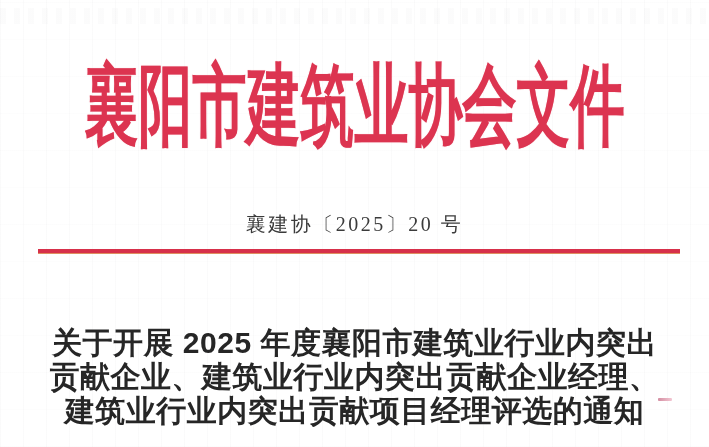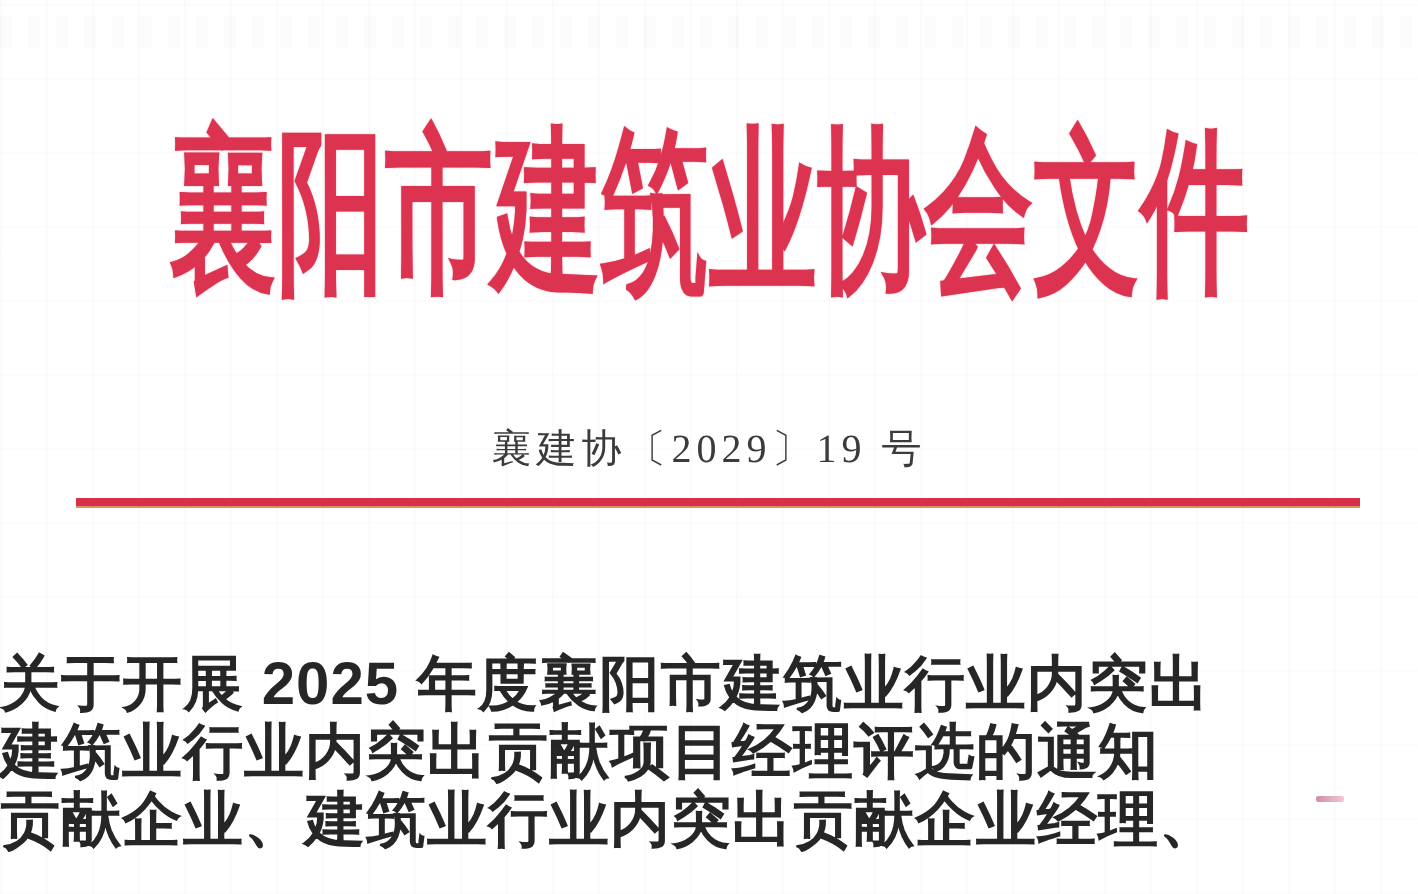--- a/index.html
+++ b/index.html
@@ -77,21 +77,21 @@
     height: 4px;
     background: var(--rule-red, #d7304a);
     border-bottom: 1px solid rgba(226,206,110,0.6);
   }
   
   .notice-title {
     position: absolute;
     top: 326px;
     left: 0;
     width: 100%;
-    text-align: left;
+    text-align: center;
     color: #262626;
     font-family: "Liberation Sans", "DejaVu Sans", sans-serif;
     font-weight: 700;
     font-size: 30px;
     line-height: 34px;
     letter-spacing: 0.5px;
     white-space: nowrap;
   }
   .notice-title .line {
     display: block;
@@ -112,23 +112,23 @@
 </head>
 <body>
 
 <div class="scan-noise"></div>
 <div class="scan-noise-top"></div>
 
 <div class="red-header-wrap">
   <span class="red-header">襄阳市建筑业协会文件</span>
 </div>
 
-<div class="doc-number">襄建协〔2029〕19 号</div>
+<div class="doc-number">襄建协〔2025〕20 号</div>
 
 <div class="red-rule"></div>
 
 <div class="notice-title">
   <span class="line">关于开展 2025 年度襄阳市建筑业行业内突出</span>
+  <span class="line">贡献企业、建筑业行业内突出贡献企业经理、</span>
   <span class="line">建筑业行业内突出贡献项目经理评选的通知</span>
-  <span class="line">贡献企业、建筑业行业内突出贡献企业经理、</span>
 </div>
 
 <div class="scan-artifact"></div>
 
 </body></html>

